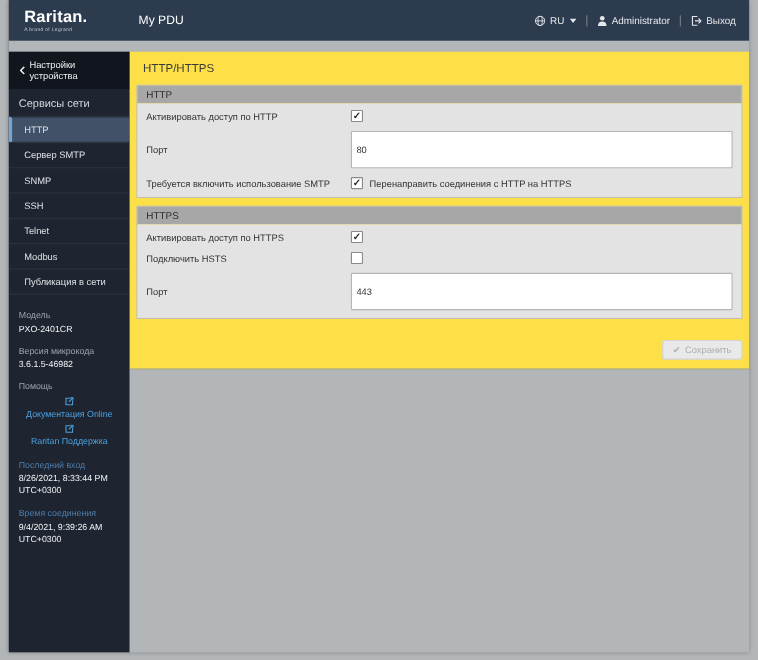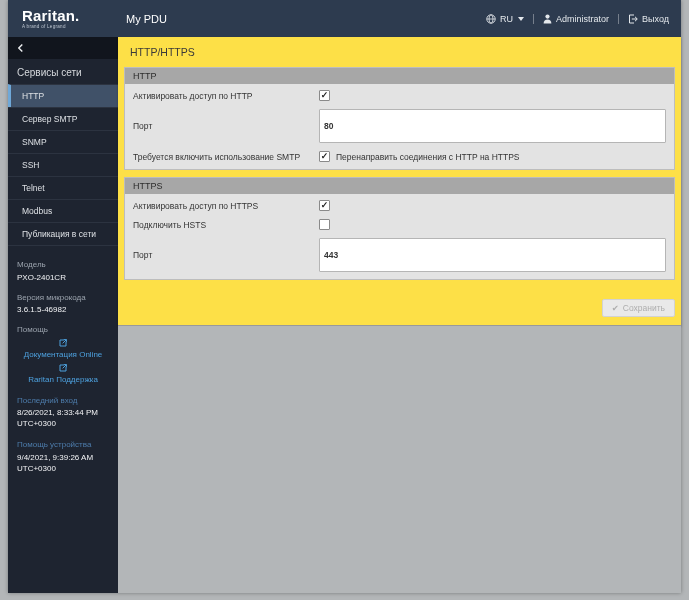--- a/index.html
+++ b/index.html
@@ -8,20 +8,21 @@
     background:#b3b6b8;
     font-family:"Liberation Sans", sans-serif;
     overflow:hidden;
     position:relative;
   }
   .app {
     position:absolute; left:8px; top:0;
     width:673px; height:593px;
     display:flex; flex-direction:column;
     box-shadow:0 0 4px rgba(0,0,0,.35);
+    gap:10px;
   }
   
   .topbar {
     height:37px; background:#2d3b4f; color:#e9ecef;
     display:flex; align-items:center; flex-shrink:0;
   }
   .logo-block { width:110px; padding-left:14px; flex-shrink:0; }
   .logo-brand { font-size:15px; font-weight:bold; color:#fff; letter-spacing:.2px; line-height:1; }
   .logo-tagline { font-size:4.5px; color:#c2cad4; margin-top:1px; letter-spacing:.3px; }
   .app-title { font-size:11px; color:#fff; margin-left:8px; }
@@ -81,21 +82,21 @@
   .row-control { flex:1; display:flex; align-items:center; gap:6px; min-width:0; }
   .checkbox {
     width:11px; height:11px; background:#fff; border:1px solid #8a8a8a;
     border-radius:1px; font-size:9px; line-height:9px; text-align:center;
     color:#1c1c1c; cursor:pointer; flex-shrink:0; font-weight:bold;
   }
   .inline-label { font-size:8.5px; color:#333; }
   .text-input {
     flex:1; height:15px; border:1px solid #b5b5b5; background:#fff;
     font-size:8.5px; padding:16px 4px; color:#333; border-radius:1px;
-    font-family:"Liberation Sans", sans-serif; min-width:0;font-weight:bold;
+    font-family:"Liberation Sans", sans-serif; min-width:0;
   }
   .panel-footer { display:flex; justify-content:flex-end; padding:12px 6px 3px; }
   .save-btn {
     display:flex; align-items:center; gap:4px;
     background:#e9e9e9; border:1px solid #d2d2d2; border-radius:2px;
     color:#aeaeae; font-size:8.5px; padding:3px 9px; cursor:default;
     font-family:"Liberation Sans", sans-serif;
   }
   .main-rest { flex:1; background:#b3b6b8; }
 </style>
@@ -140,20 +141,21 @@
     </div>
   </div>
 
   <div class="lower">
 
     <div class="sidebar">
       <div class="back-link">
         <svg class="icon-svg" width="5" height="8" viewBox="0 0 5 8">
           <path d="M4.3 0.6 L0.8 4 L4.3 7.4" fill="none" stroke="#eceef0" stroke-width="1.4"></path>
         </svg>
+        <span>Настройки устройства</span>
       </div>
       <div class="section-title">Сервисы сети</div>
       <div class="nav">
         <div class="nav-item active">HTTP</div>
         <div class="nav-item">Сервер SMTP</div>
         <div class="nav-item">SNMP</div>
         <div class="nav-item">SSH</div>
         <div class="nav-item">Telnet</div>
         <div class="nav-item">Modbus</div>
         <div class="nav-item">Публикация в сети</div>
@@ -175,21 +177,21 @@
         <a class="side-link">
           <svg class="icon-svg" width="8" height="8" viewBox="0 0 8 8">
             <path d="M5 1 H1 V7 H7 V3" fill="none" stroke="#4da0dd" stroke-width="1"></path>
             <line x1="3.6" y1="4.4" x2="7.4" y2="0.6" stroke="#4da0dd" stroke-width="1"></line>
             <path d="M4.8 0.6 H7.4 V3.2" fill="none" stroke="#4da0dd" stroke-width="1"></path>
           </svg>
           <span>Raritan Поддержка</span>
         </a>
         <div class="info-label-blue">Последний вход</div>
         <div class="info-value">8/26/2021, 8:33:44 PM UTC+0300</div>
-        <div class="info-label-blue">Помощь устройства</div>
+        <div class="info-label-blue">Время соединения</div>
         <div class="info-value">9/4/2021, 9:39:26 AM UTC+0300</div>
       </div>
     </div>
 
     <div class="main">
       <div class="content-panel">
         <div class="page-title">HTTP/HTTPS</div>
 
         <div class="group">
           <div class="group-header">HTTP</div>

